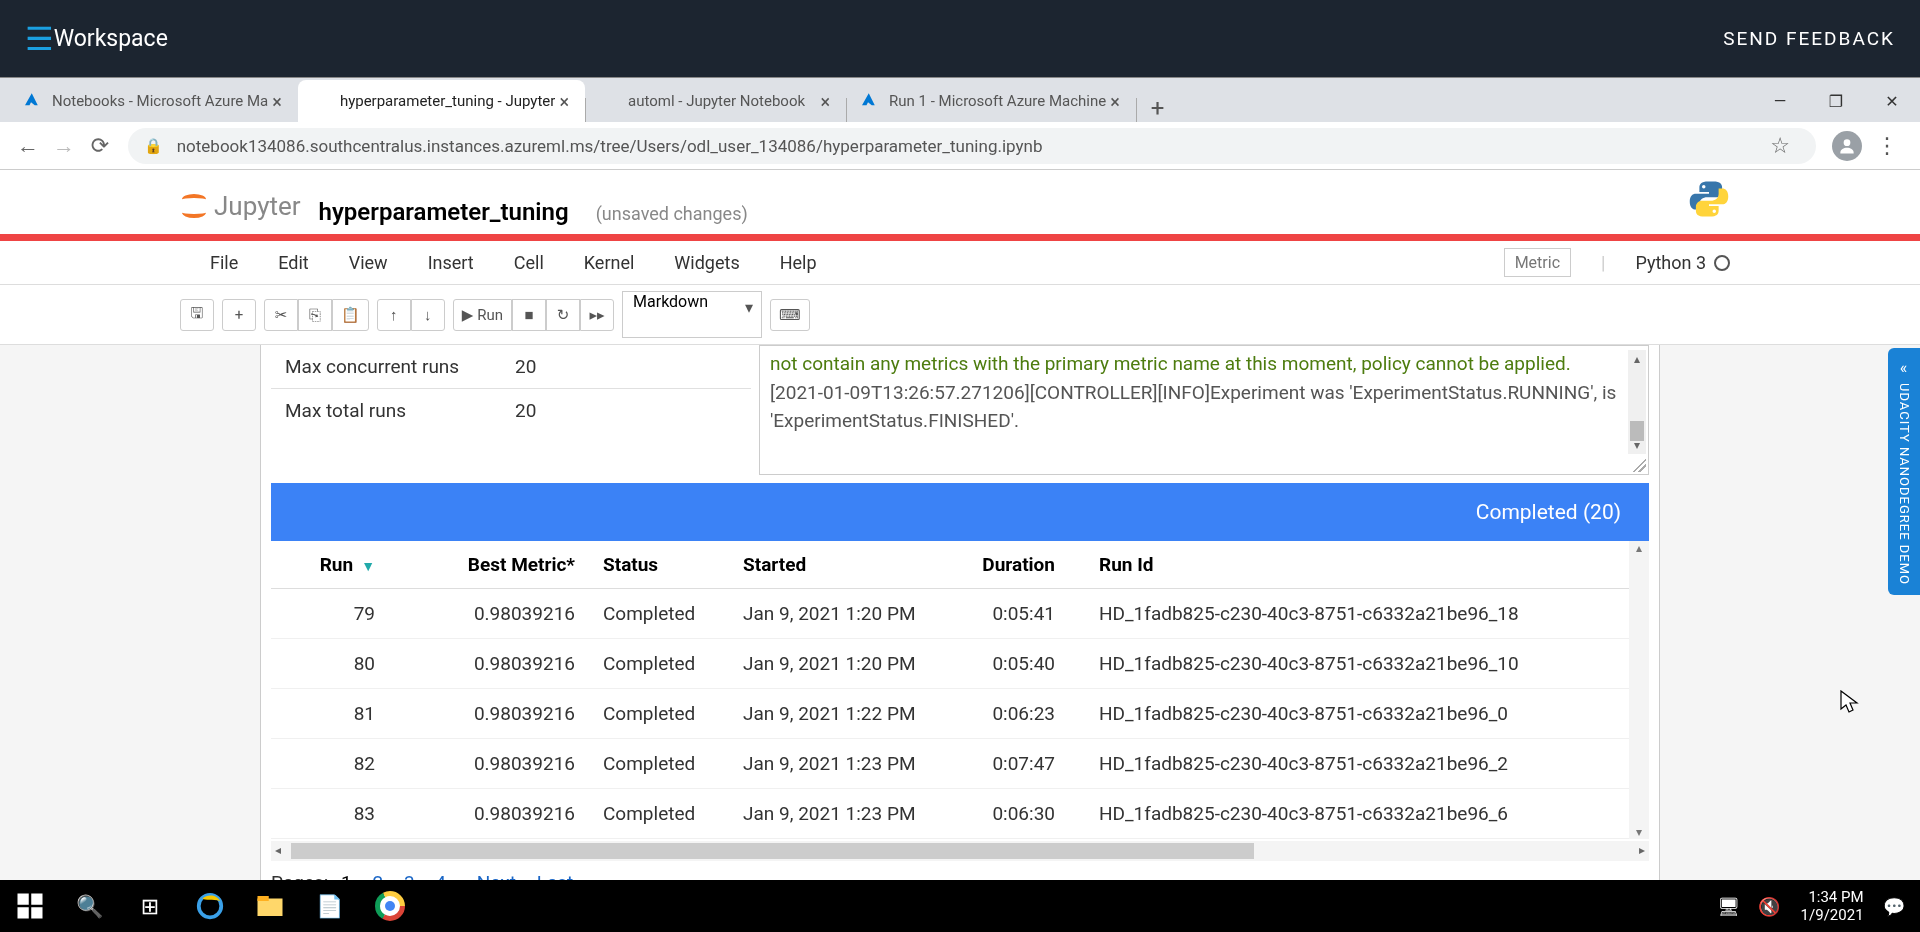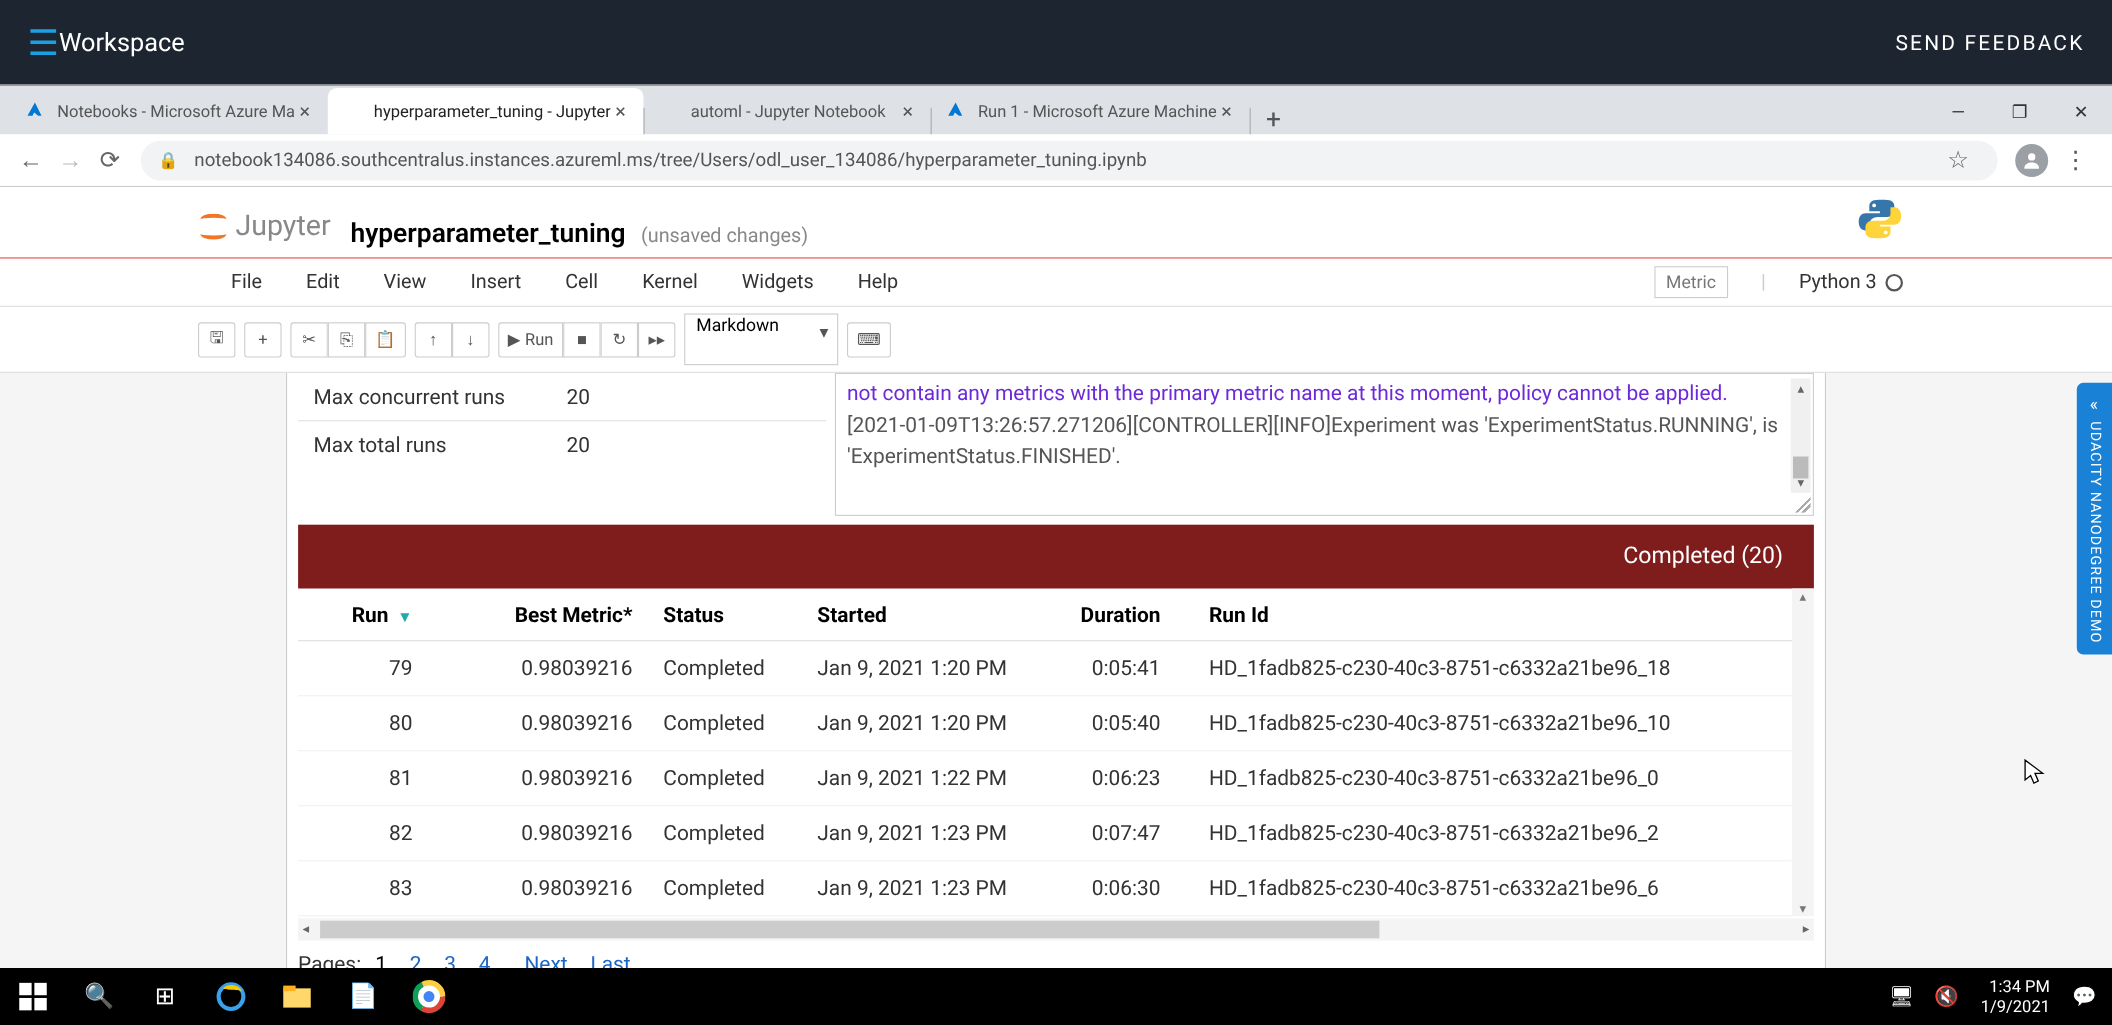--- a/index.html
+++ b/index.html
@@ -28,27 +28,27 @@
   .nav-btn { width: 36px; text-align: center; font-size: 22px; color: #666; cursor: pointer; }
   .url-box { flex: 1; background: #f1f3f4; border-radius: 20px; height: 36px; display: flex; align-items: center; padding: 0 16px; font-size: 17px; color: #555; margin: 0 10px; }
   .lock-ico { margin-right: 14px; font-size: 15px; color: #666; }
   .url-text { flex: 1; }
   .star-ico { font-size: 22px; color: #666; padding: 0 10px; }
   .addr-right { display: flex; align-items: center; gap: 8px; padding: 0 6px; }
   .profile-ico { width: 30px; height: 30px; border-radius: 50%; background: #9aa0a6; display: flex; align-items: center; justify-content: center; color: #fff; font-size: 18px; }
   .kebab { font-size: 22px; color: #555; cursor: pointer; padding: 0 6px; }
 
   
-  .jup-header { display: flex; align-items: baseline; padding: 8px 0 8px 180px; border-bottom: 1px solid #ef4444; }
+  .jup-header { display: flex; align-items: baseline; padding: 8px 0 8px 180px; border-bottom: 7px solid #ef4444; }
   .jup-logo { display: flex; align-items: center; font-size: 26px; color: #888; margin-right: 18px; }
   .jup-logo-icon { width: 28px; height: 28px; margin-right: 6px; position: relative; }
   .jup-logo-icon::before, .jup-logo-icon::after { content: ''; position: absolute; left: 2px; right: 2px; height: 7px; border-radius: 50%; }
   .jup-logo-icon::before { top: 2px; border-top: 4px solid #f37626; }
   .jup-logo-icon::after { bottom: 2px; border-bottom: 4px solid #f37626; }
-  .nb-name { font-size: 24px; color: #000; font-weight: 600; margin-right: 14px; }
+  .nb-name { font-size: 24px; color: #000; font-weight: 600; margin-right: 27px; }
   .nb-status { font-size: 18px; color: #888; }
   .python-logo { margin-left: auto; margin-right: 190px; width: 42px; height: 42px; }
 
   
   .jup-menu { display: flex; align-items: center; padding: 0 0 0 190px; height: 44px; border-bottom: 1px solid #ddd; font-size: 18px; color: #333; }
   .jup-menu span.m { padding: 0 20px; cursor: pointer; }
   .jup-menu .right { margin-left: auto; display: flex; align-items: center; margin-right: 190px; gap: 30px; }
   .trusted { border: 1px solid #ccc; padding: 4px 10px; font-size: 16px; color: #777; }
   .kernel { font-size: 18px; color: #333; display: flex; align-items: center; gap: 8px; }
   .kernel-circle { width: 16px; height: 16px; border: 2px solid #555; border-radius: 50%; display: inline-block; }
@@ -72,21 +72,21 @@
   .params-row { display: flex; border-bottom: 1px solid #e0e0e0; padding: 10px 0 10px 14px; font-size: 19px; color: #333; }
   .params-row:last-child { border-bottom: none; }
   .params-row .k { width: 230px; }
   .params-row .v { }
   .log-box { flex: 1; margin-left: 8px; border: 1px solid #ccc; padding: 4px 10px 10px 10px; font-size: 19px; color: #555; line-height: 1.5; height: 130px; overflow: hidden; position: relative; }
   .log-box .resize { position: absolute; right: 2px; bottom: 2px; width: 14px; height: 14px; background: linear-gradient(135deg, transparent 50%, #aaa 50%, #aaa 60%, transparent 60%, transparent 70%, #aaa 70%, #aaa 80%, transparent 80%); }
   .log-scroll { position: absolute; right: 2px; top: 4px; width: 18px; bottom: 20px; background: #f0f0f0; }
   .log-scroll .thumb { position: absolute; left: 2px; right: 2px; top: 68%; height: 20px; background: #bbb; }
   .log-scroll .arr { position: absolute; left: 0; right: 0; text-align: center; font-size: 12px; color: #666; }
 
-  .green-bar { background: #7f1d1d; color: #fff; height: 58px; display: flex; align-items: center; justify-content: flex-end; padding-right: 28px; font-size: 21px; margin-top: 8px; }
+  .green-bar { background: #3b82f6; color: #fff; height: 58px; display: flex; align-items: center; justify-content: flex-end; padding-right: 28px; font-size: 21px; margin-top: 8px; }
 
   .runs-container { display: flex; }
   .runs-table { flex: 1; }
   .runs-head { display: flex; border-bottom: 1px solid #ddd; font-weight: 700; font-size: 19px; height: 48px; align-items: center; }
   .runs-head .sort-arrow { color: #2aa; font-size: 14px; margin-left: 8px; }
   .runs-row { display: flex; font-size: 19px; height: 50px; align-items: center; border-bottom: 1px solid #f0f0f0; color: #333; }
   .c-run { width: 118px; text-align: right; padding-right: 14px; }
   .c-metric { width: 200px; text-align: right; padding-right: 14px; }
   .c-status { width: 140px; padding-left: 14px; }
   .c-started { width: 220px; padding-left: 14px; }
@@ -263,21 +263,21 @@
         <div class="params-row">
           <span class="k">Max concurrent runs</span>
           <span class="v">20</span>
         </div>
         <div class="params-row">
           <span class="k">Max total runs</span>
           <span class="v">20</span>
         </div>
       </div>
       <div class="log-box">
-        <div style="color:#6d28d9; overflow:hidden; white-space:nowrap">not contain any metrics with the primary metric name at this moment, policy cannot be applied.</div>
+        <div style="color:#4d7c0f; overflow:hidden; white-space:nowrap">not contain any metrics with the primary metric name at this moment, policy cannot be applied.</div>
         <div>[2021-01-09T13:26:57.271206][CONTROLLER][INFO]Experiment was 'ExperimentStatus.RUNNING', is 'ExperimentStatus.FINISHED'.</div>
         <div class="log-scroll">
           <span class="arr" style="top:0">▴</span>
           <div class="thumb"></div>
           <span class="arr" style="bottom:0">▾</span>
         </div>
         <div class="resize"></div>
       </div>
     </div>
 

